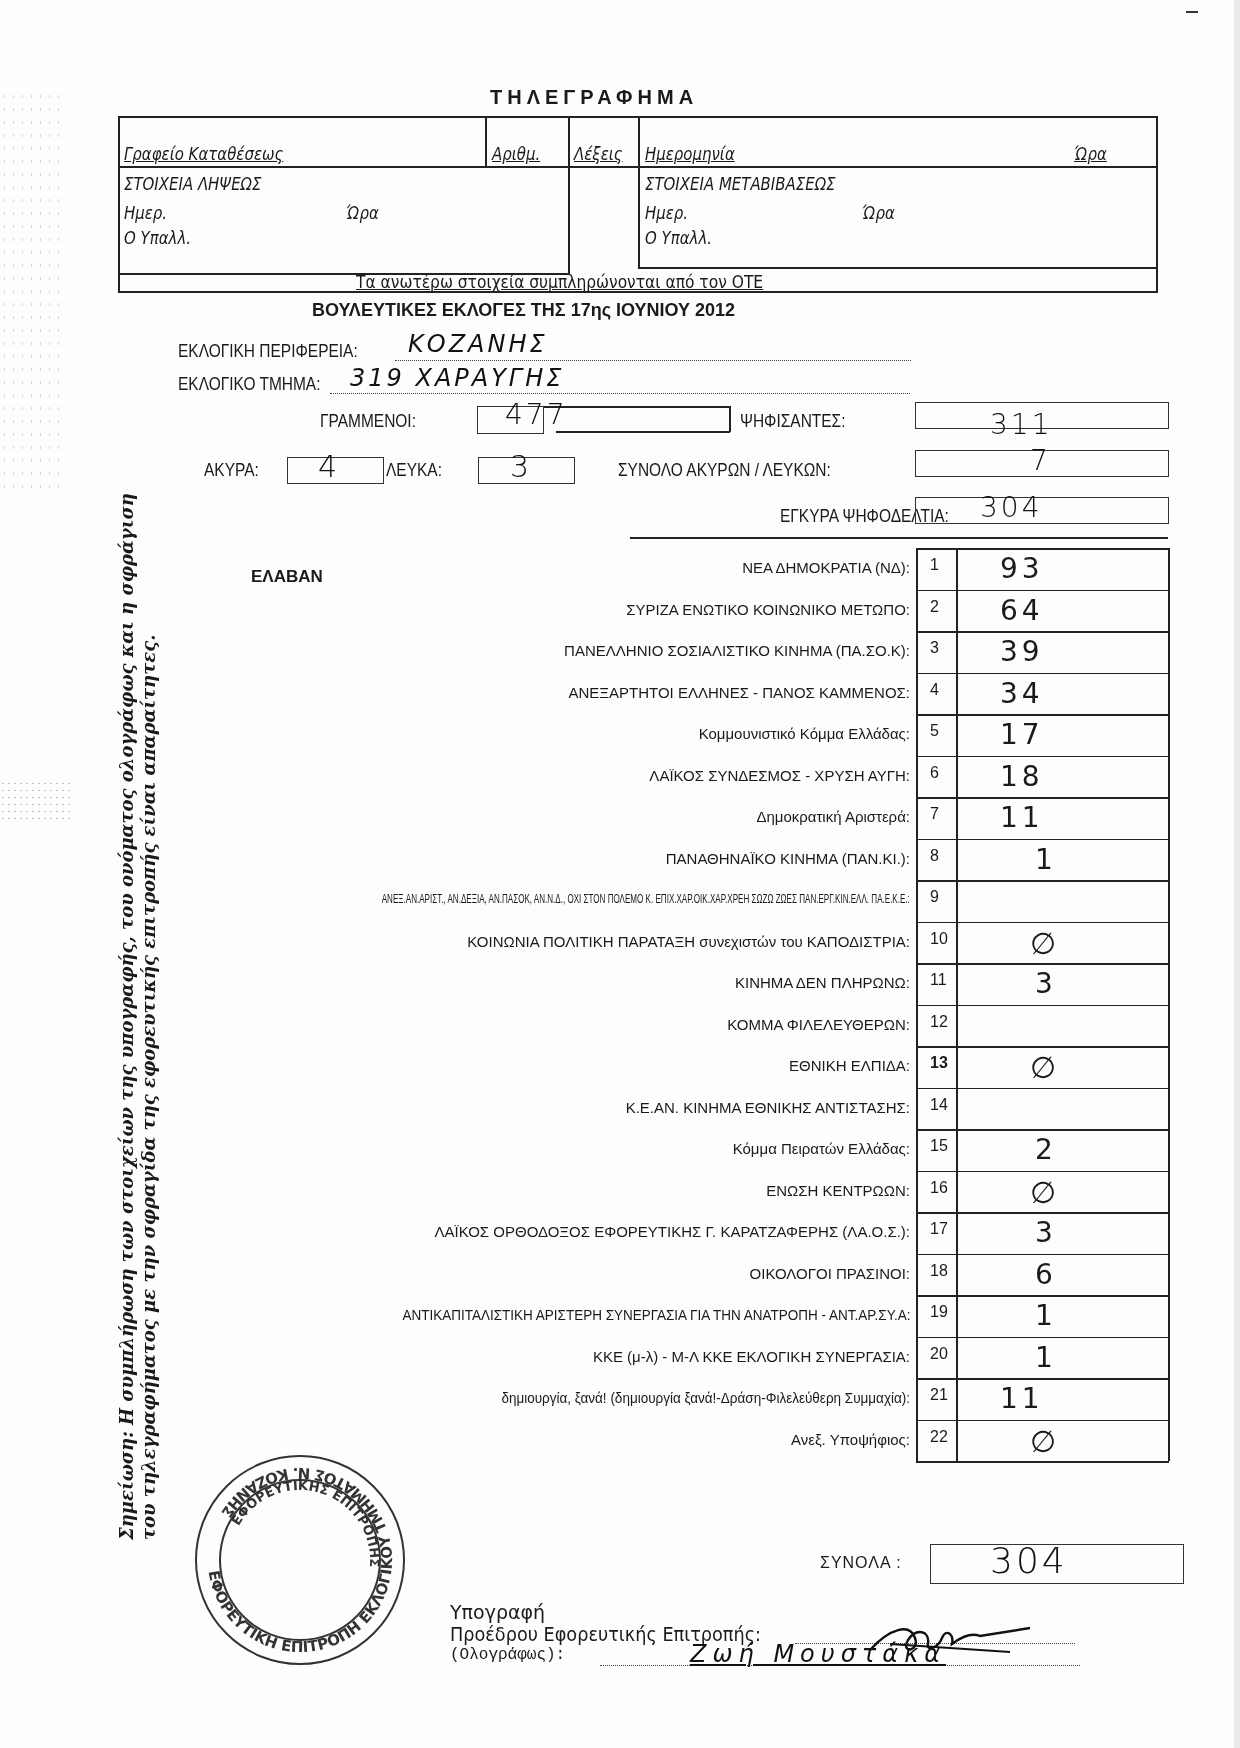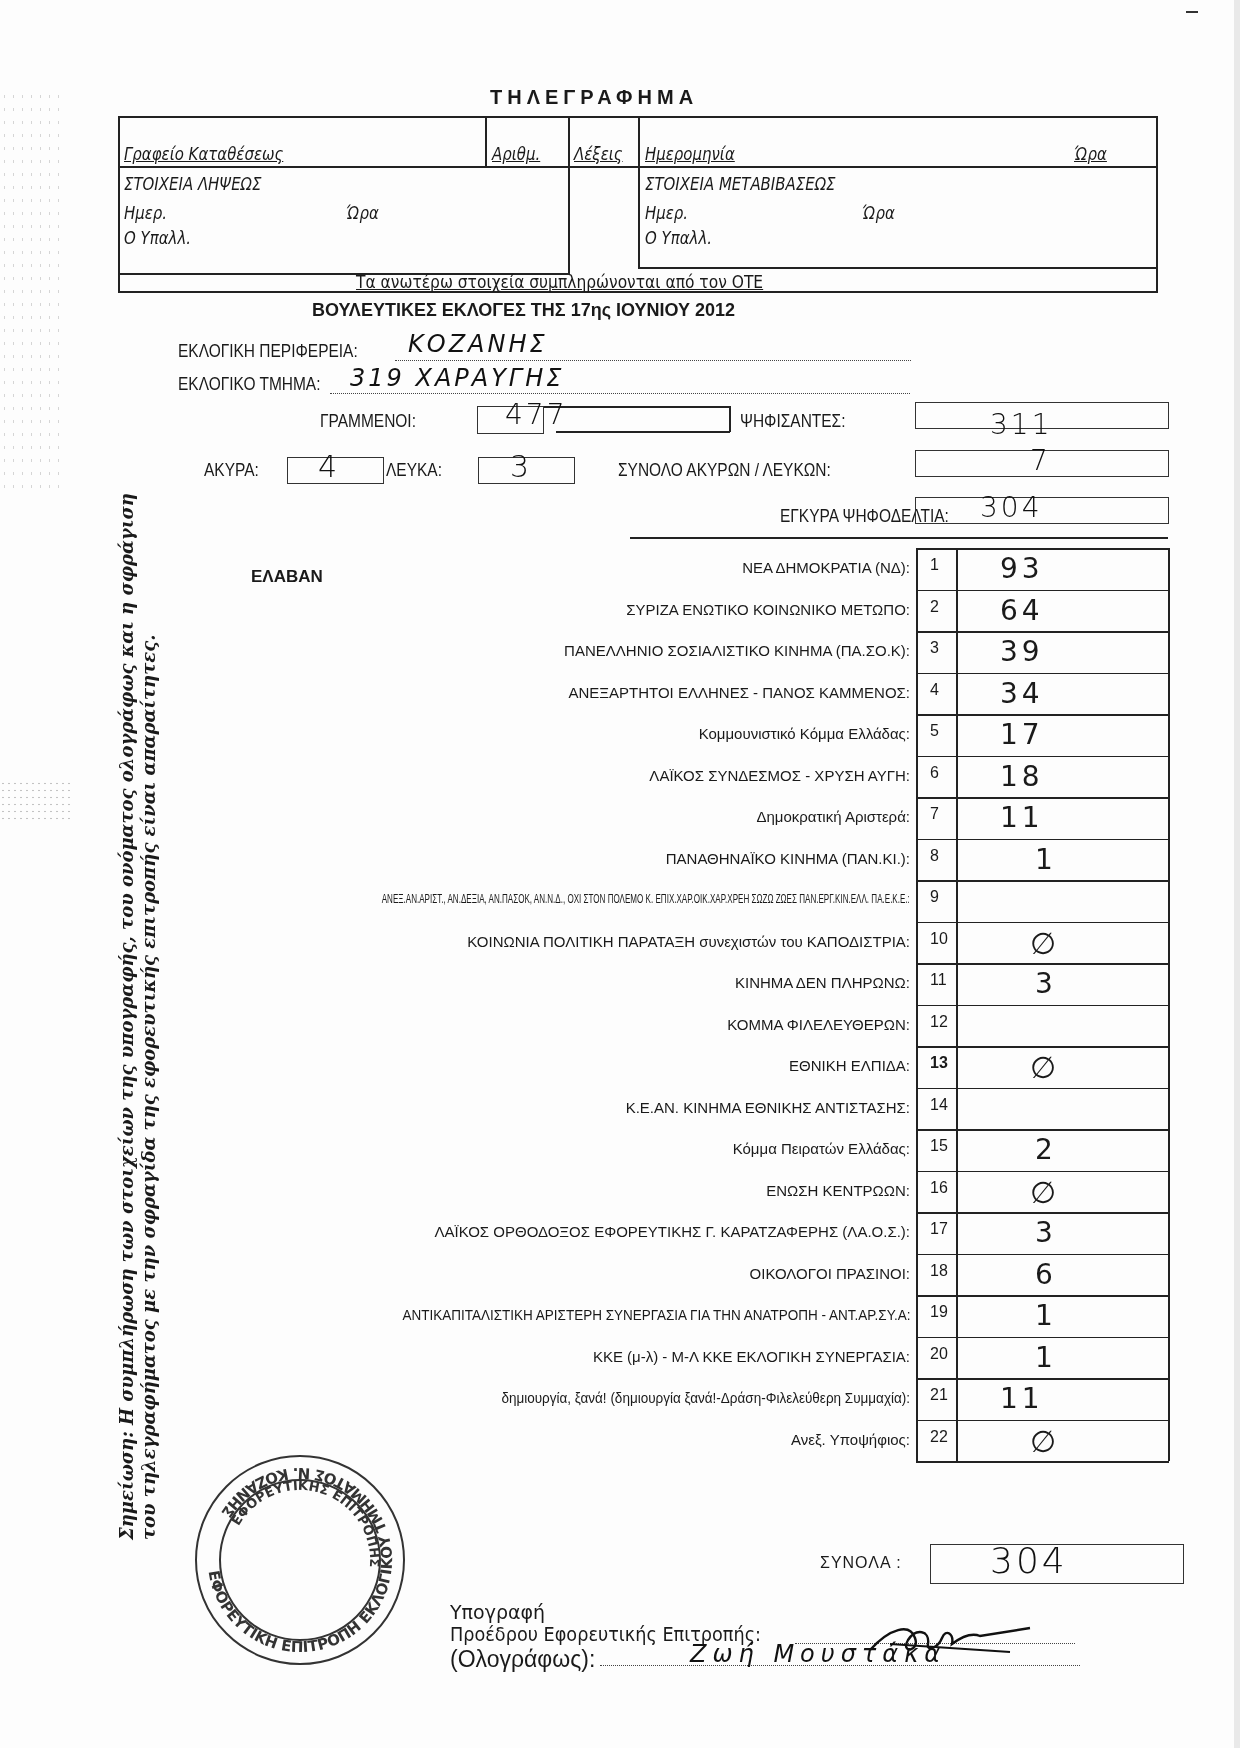--- a/index.html
+++ b/index.html
@@ -208,27 +208,27 @@
     <div class="row-val" style="top:1423.5px;left:1030px;font-size:30px;">∅</div>
   </div>
 
 <div class="abs" style="left:820px;top:1554px;font-size:16px;letter-spacing:1px;">ΣΥΝΟΛΑ :</div>
 <div class="box" style="left:930px;top:1544px;width:252px;height:38px;"></div>
 <div class="hand" style="left:990px;top:1540px;font-size:36px;">304</div>
 
 <div class="abs" style="left:450px;top:1601px;font-size:19px;font-family:'DejaVu Sans',sans-serif;text-align:center;">Υπογραφή</div>
 <div class="abs" style="left:450px;top:1623px;font-size:19px;font-family:'DejaVu Sans',sans-serif;white-space:nowrap;transform:scaleX(0.93);transform-origin:left;">Προέδρου Εφορευτικής Επιτροπής:</div>
 <div class="dotted" style="left:795px;top:1643px;width:280px;"></div>
-<div class="abs" style="left:450px;top:1646px;font-size:23px;font-family:Liberation Sans, sans-serif;">(Ολογράφως):</div>
+<div class="abs" style="left:450px;top:1646px;font-size:16px;font-family:Liberation Mono, monospace;">(Ολογράφως):</div>
 <div class="dotted" style="left:600px;top:1665px;width:480px;"></div>
 <svg class="abs" style="left:860px;top:1618px;" width="190" height="40">
   <path d="M10 32 C 30 10, 50 5, 55 20 C 60 34, 40 36, 48 22 C 56 10, 70 12, 68 26 C 66 34, 78 30, 82 20 C 86 10, 94 16, 92 26 C 100 20, 110 14, 120 18 L 170 10" stroke="#111" stroke-width="2.4" fill="none"></path>
   <path d="M30 26 L 150 34" stroke="#111" stroke-width="2" fill="none"></path>
 </svg>
-<div class="hand" style="left:690px;top:1640px;font-size:24px;font-style:italic;letter-spacing:6px;">Ζωή Μουστάκα</div>
+<div class="hand" style="left:690px;top:1640px;font-size:24px;font-style:italic;letter-spacing:6px;text-decoration:underline;">Ζωή Μουστάκα</div>
 
 <div class="vnote" style="top:1540px;left:116px;">
   <div style="font-weight:bold;">Σημείωση: Η συμπλήρωση των στοιχείων της υπογραφής, του ονόματος ολογράφως και η σφράγιση</div>
   <div style="font-weight:bold;">του τηλεγραφήματος με την σφραγίδα της εφορευτικής επιτροπής είναι απαραίτητες.</div>
 </div>
 
 <svg class="stamp" viewBox="0 0 220 220">
   <defs>
     <path id="outerCircle" d="M110,110 m-92,0 a92,92 0 1,0 184,0 a92,92 0 1,0 -184,0"></path>
     <path id="innerCircle" d="M110,110 m-70,0 a70,70 0 1,1 140,0 a70,70 0 1,1 -140,0"></path>

